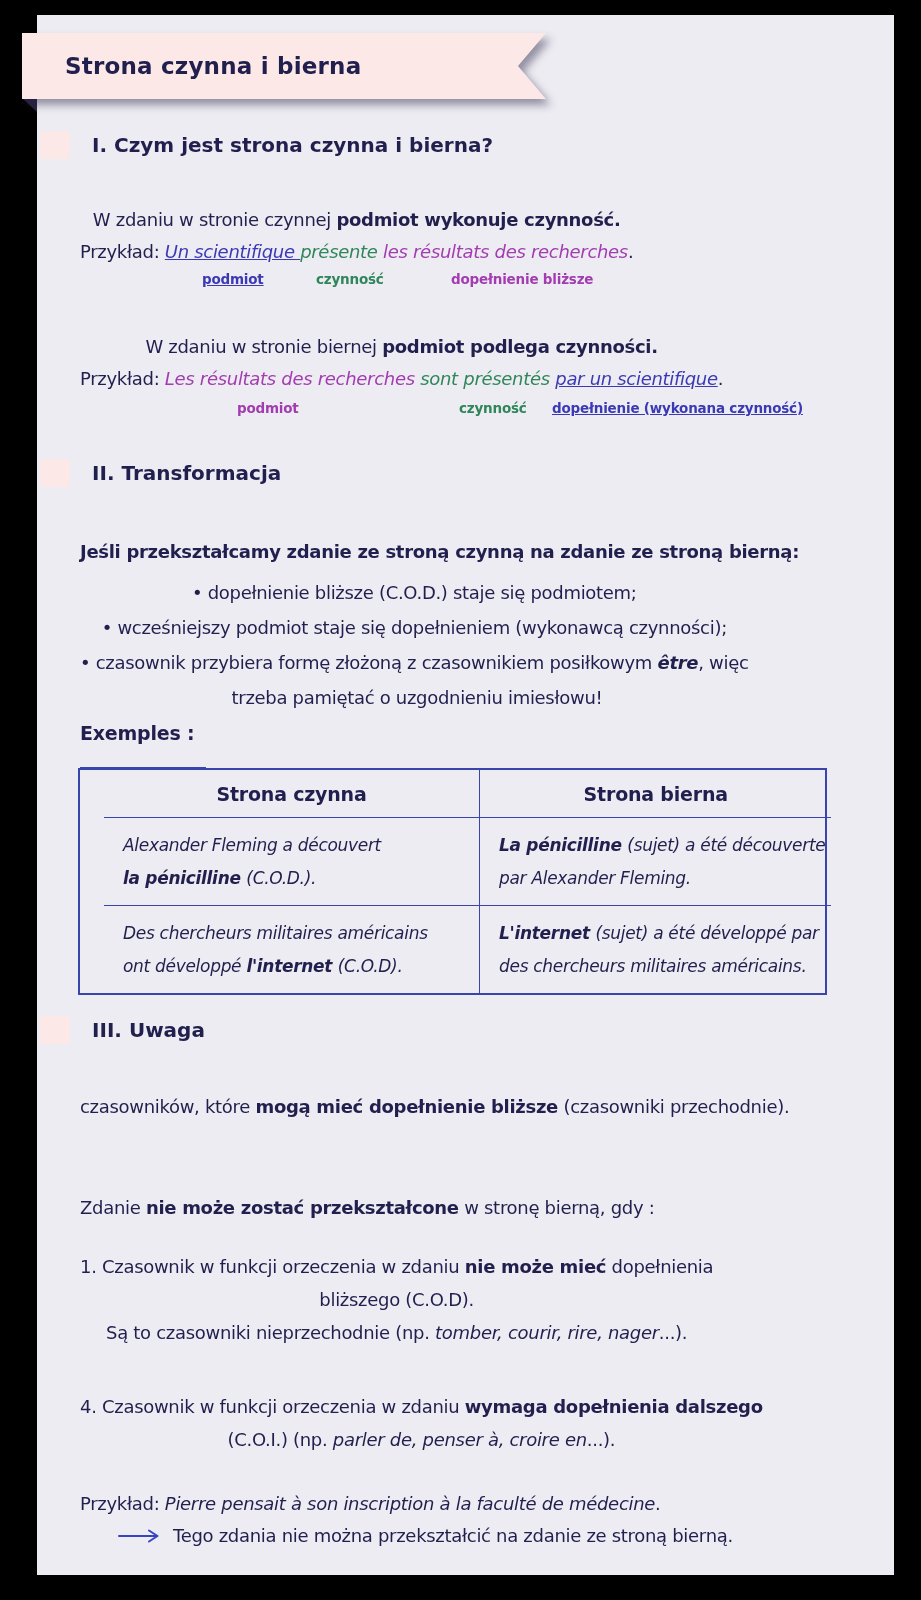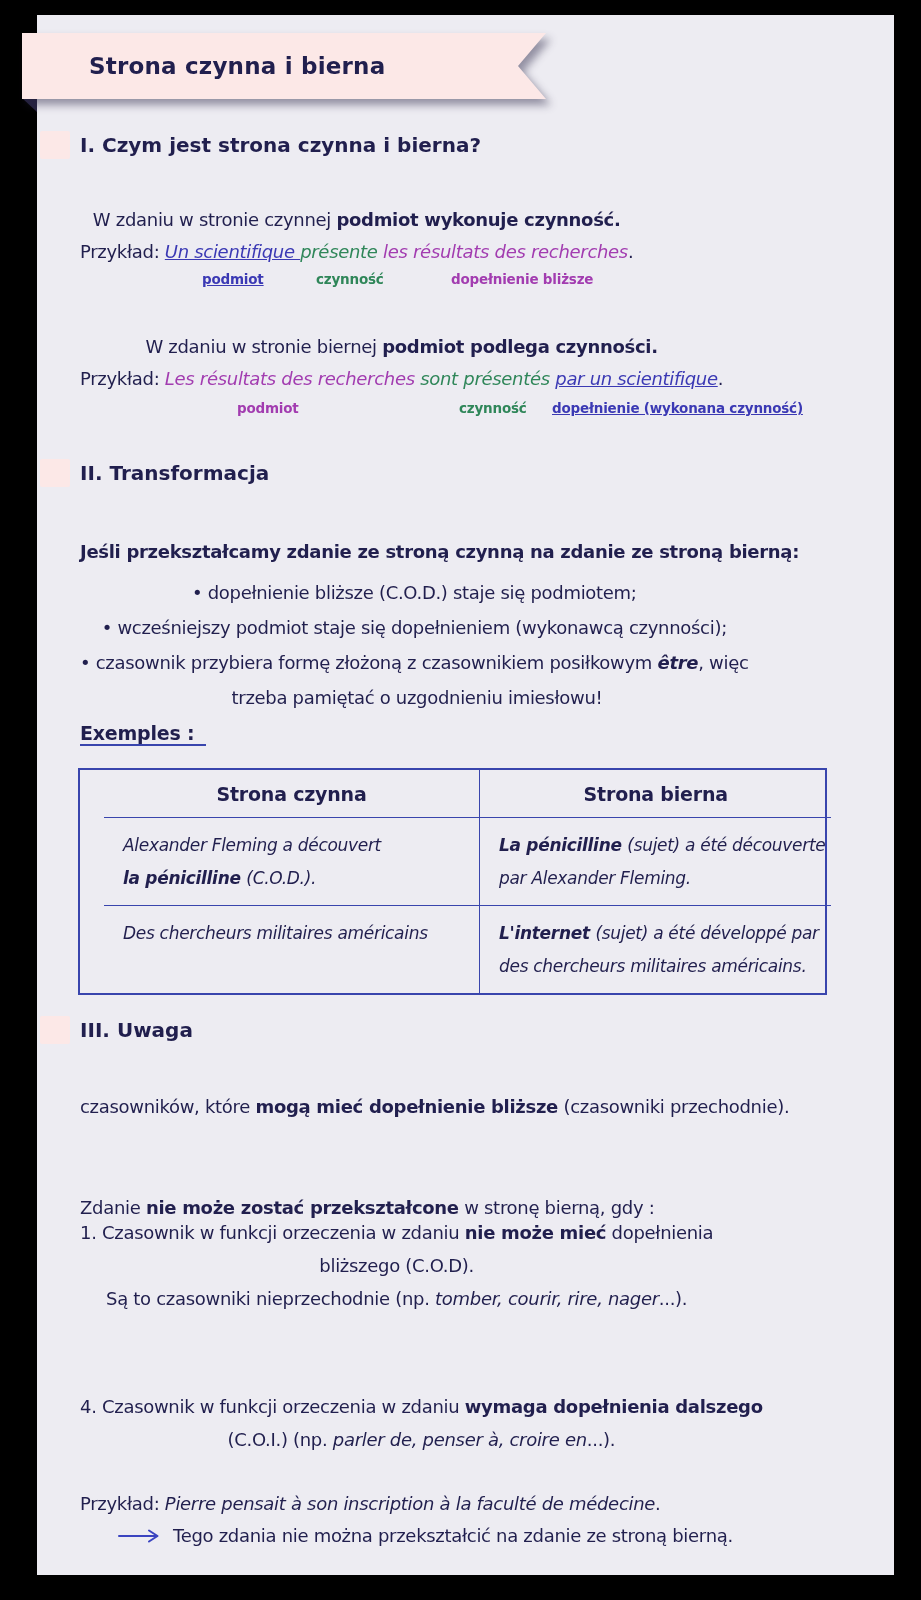--- a/index.html
+++ b/index.html
@@ -18,51 +18,51 @@
     position:absolute;left:22px;top:33px;width:524px;height:66px;
     filter:drop-shadow(5px 6px 4px rgba(35,32,65,.45));
   }
   .ribbon{
     width:100%;height:100%;
     background:var(--c-banner-pink,#fce8e7);
     clip-path:polygon(0 0,100% 0,calc(100% - 28px) 50%,100% 100%,0 100%);
     display:flex;align-items:center;
   }
   .banner-title{
-    font-size:23px;font-weight:700;padding-left:67px;letter-spacing:.2px;
+    font-size:23px;font-weight:700;padding-left:43px;letter-spacing:.2px;
     color:var(--c-text-navy,#211f4e);
   }
   .fold{
     position:absolute;left:22px;top:98px;width:15px;height:14px;
     background:#26233f;
     clip-path:polygon(0 0,100% 0,100% 100%);
   }
   
-  .sec{position:absolute;left:40px;display:flex;align-items:flex-end;gap:10px;}
+  .sec{position:absolute;left:40px;display:flex;align-items:flex-end;gap:22px;}
   .marker{width:30px;height:28px;background:var(--c-banner-pink,#fce8e7);border-radius:2px;flex:none;}
   .sec h2{margin:0;font-size:20px;font-weight:700;line-height:28px;white-space:nowrap;}
   
   .para{position:absolute;left:80px;font-size:18px;line-height:32px;letter-spacing:-0.3px;text-align:center;}
   .line{white-space:nowrap;}
   .lh35 .line{line-height:35px;}
   .lh33 .line{line-height:33px;}
   .b{font-weight:700;}
   .i{font-style:italic;}
   .bi{font-weight:700;font-style:italic;}
   .blue{color:var(--c-accent-blue,#3b39b4);text-decoration:underline;}
   .green{color:var(--c-accent-green,#2f8659);}
   .purple{color:var(--c-accent-purple,#a23cb0);}
   
   .labels{position:absolute;left:0;top:0;width:921px;height:20px;font-size:13.5px;font-weight:600;letter-spacing:-0.2px;}
   .lab{position:absolute;white-space:nowrap;}
   
   .examples-head{
     position:absolute;left:80px;font-size:19px;font-weight:700;letter-spacing:-0.2px;
     border-bottom:2.5px solid var(--c-table-border,#3945ad);
-    padding:0 12px 0 0;white-space:nowrap;
+    padding:0 12px 23px 0;white-space:nowrap;
   }
   
   .extable{
     position:absolute;left:78px;top:768px;width:749px;
     display:grid;grid-template-columns:376px 1fr;grid-template-rows:48px 88px 87px;
     border:2px solid var(--c-table-border,#3945ad);
     box-sizing:border-box;
     padding-left:24px;
   }
   .cell{box-sizing:border-box;}
@@ -137,41 +137,42 @@
     <div class="line"><span class="i">Alexander Fleming a découvert</span></div>
     <div class="line"><span class="bi">la pénicilline </span><span class="i">(C.O.D.).</span></div>
   </div>
   <div class="cell td row-b">
     <div class="line"><span class="bi">La pénicilline </span><span class="i">(sujet) a été découverte</span></div>
     <div class="line"><span class="i">par Alexander Fleming.</span></div>
   </div>
 
   <div class="cell td col-l">
     <div class="line"><span class="i">Des chercheurs militaires américains</span></div>
+    <div class="line"><span class="i">ont développé </span><span class="bi">l'internet </span><span class="i">(C.O.D).</span></div>
   </div>
   <div class="cell td">
     <div class="line"><span class="bi">L'internet </span><span class="i">(sujet) a été développé par</span></div>
     <div class="line"><span class="i">des chercheurs militaires américains.</span></div>
   </div>
 </div>
 
 <div class="sec" style="top:1016px">
   <span class="marker"></span>
   <h2>III. Uwaga</h2>
 </div>
 
 <div class="para lh33" style="top:1090px">
   <div class="line"><span>czasowników, które </span><span class="b">mogą mieć dopełnienie bliższe</span><span> (czasowniki przechodnie).</span></div>
 </div>
 
 <div class="para" style="top:1192px">
   <div class="line"><span>Zdanie </span><span class="b">nie może zostać przekształcone</span><span> w stronę bierną, gdy :</span></div>
 </div>
 
-<div class="para lh33" style="top:1216px">
+<div class="para lh33" style="top:1250px">
   <div class="line"><span>1. Czasownik w funkcji orzeczenia w zdaniu </span><span class="b">nie może mieć</span><span> dopełnienia</span></div>
   <div class="line"><span>bliższego (C.O.D).</span></div>
   <div class="line"><span>Są to czasowniki nieprzechodnie (np. </span><span class="i">tomber, courir, rire, nager</span><span>...).</span></div>
 </div>
 
 <div class="para lh33" style="top:1390px">
   <div class="line"><span>4. Czasownik w funkcji orzeczenia w zdaniu </span><span class="b">wymaga dopełnienia dalszego</span></div>
   <div class="line"><span>(C.O.I.) (np. </span><span class="i">parler de, penser à, croire en</span><span>...).</span></div>
 </div>
 

